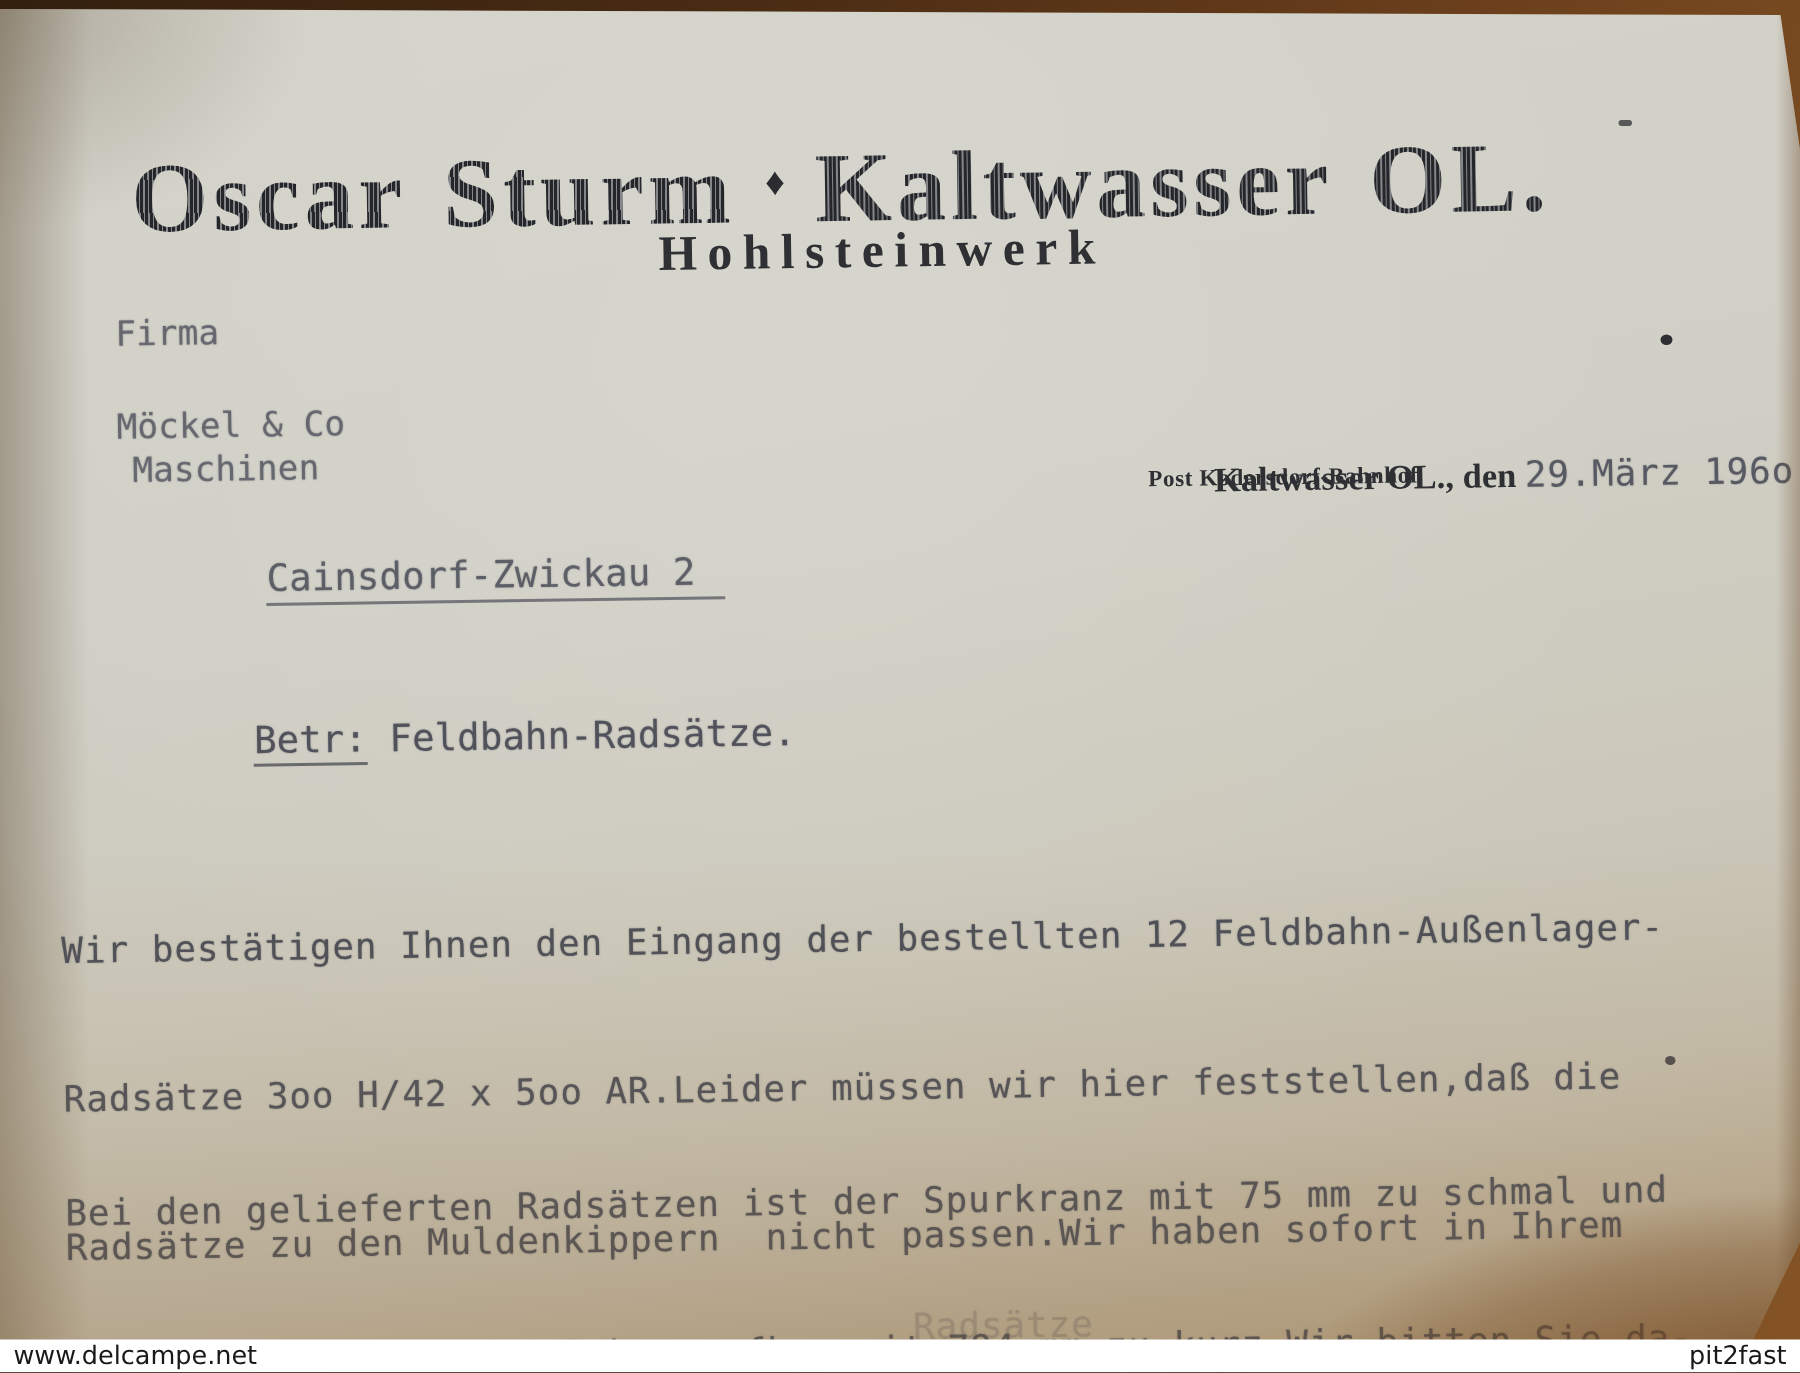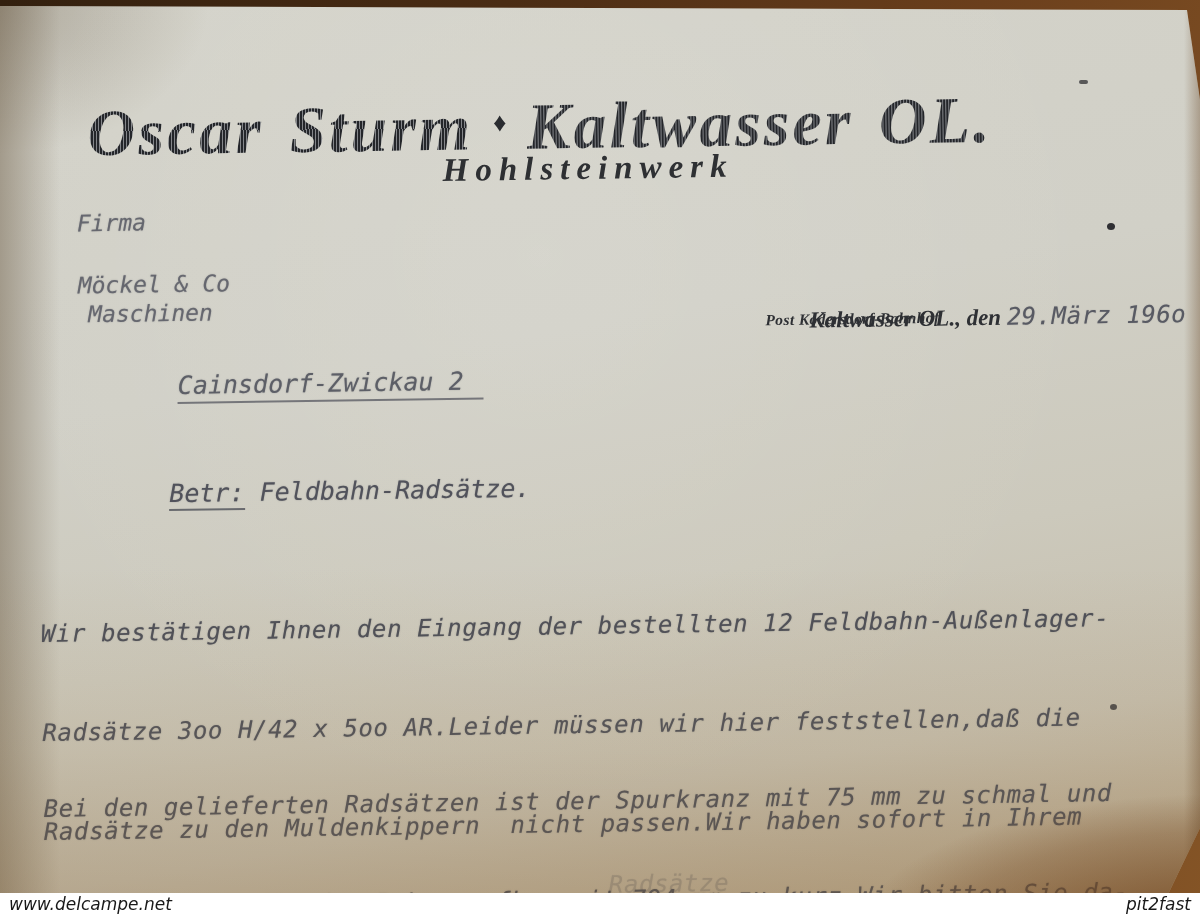--- a/index.html
+++ b/index.html
@@ -1,20 +1,19 @@
 <!DOCTYPE html>
 <html><head>
 <meta charset="utf-8">
 <style>
   html,body { margin:0; padding:0; background:#222; }
   .stage {
     position:relative; width:1200px; height:915px; overflow:hidden;
     font-family:"Liberation Serif", serif;
     background:linear-gradient(105deg,#33200f 0%,#4a2c14 35%,#6b3f1c 68%,#845426 100%);
-    font-style:italic;
   }
   
   .paper {
     position:absolute; inset:0;
     clip-path:polygon(0px 6px, 1187px 10px, 1200px 100px, 1200px 828px, 1158px 915px, 0px 915px);
     background:
       radial-gradient(ellipse at 45% 28%, rgba(255,255,255,0.10), rgba(255,255,255,0) 62%),
       linear-gradient(170deg,#d4d3ca 0%, #d1d0c7 38%, #ccc9bc 62%, #c6bfae 80%, #b9a78a 97%, #ad9675 100%);
   }
   .shade-left {

